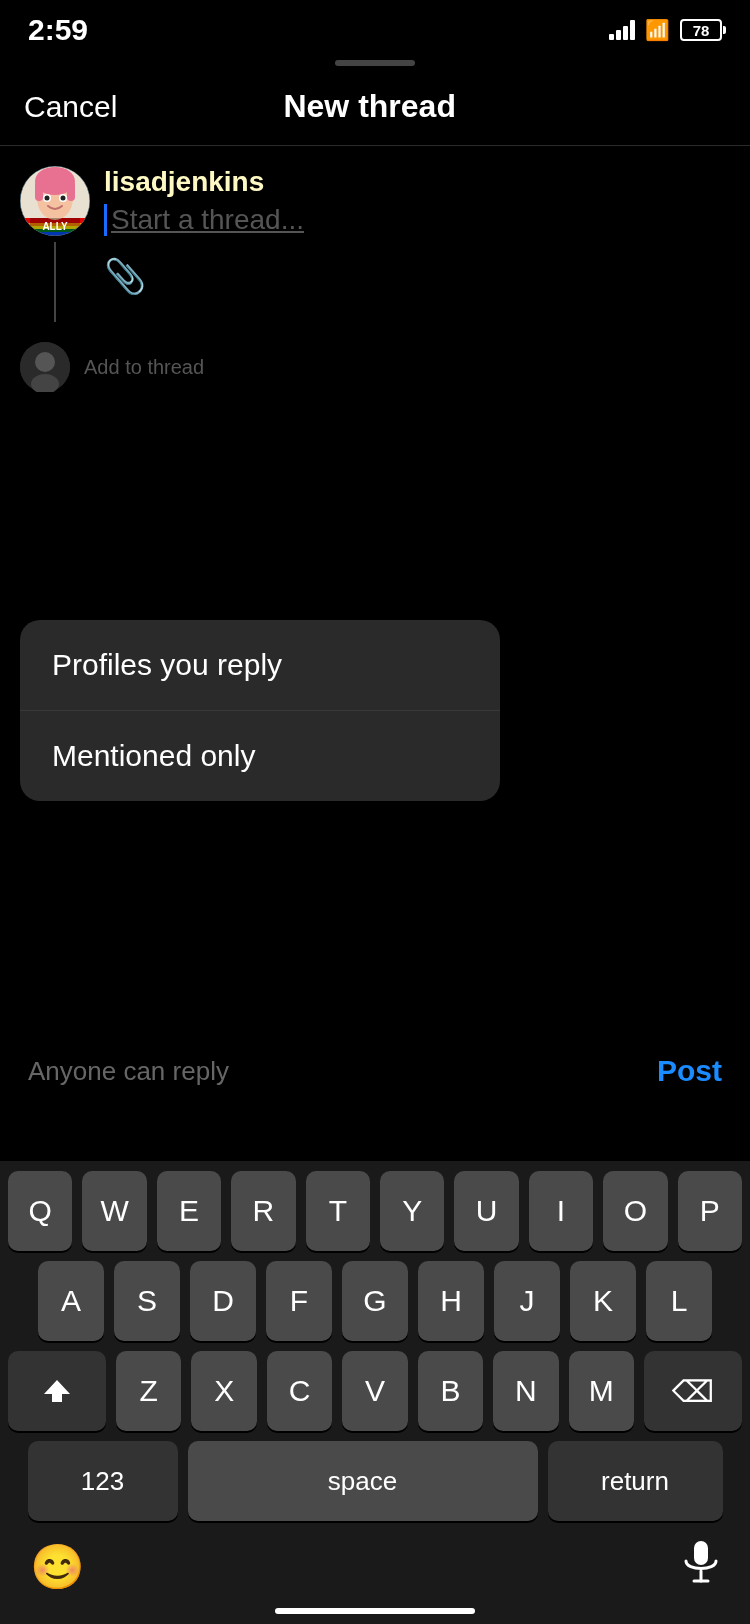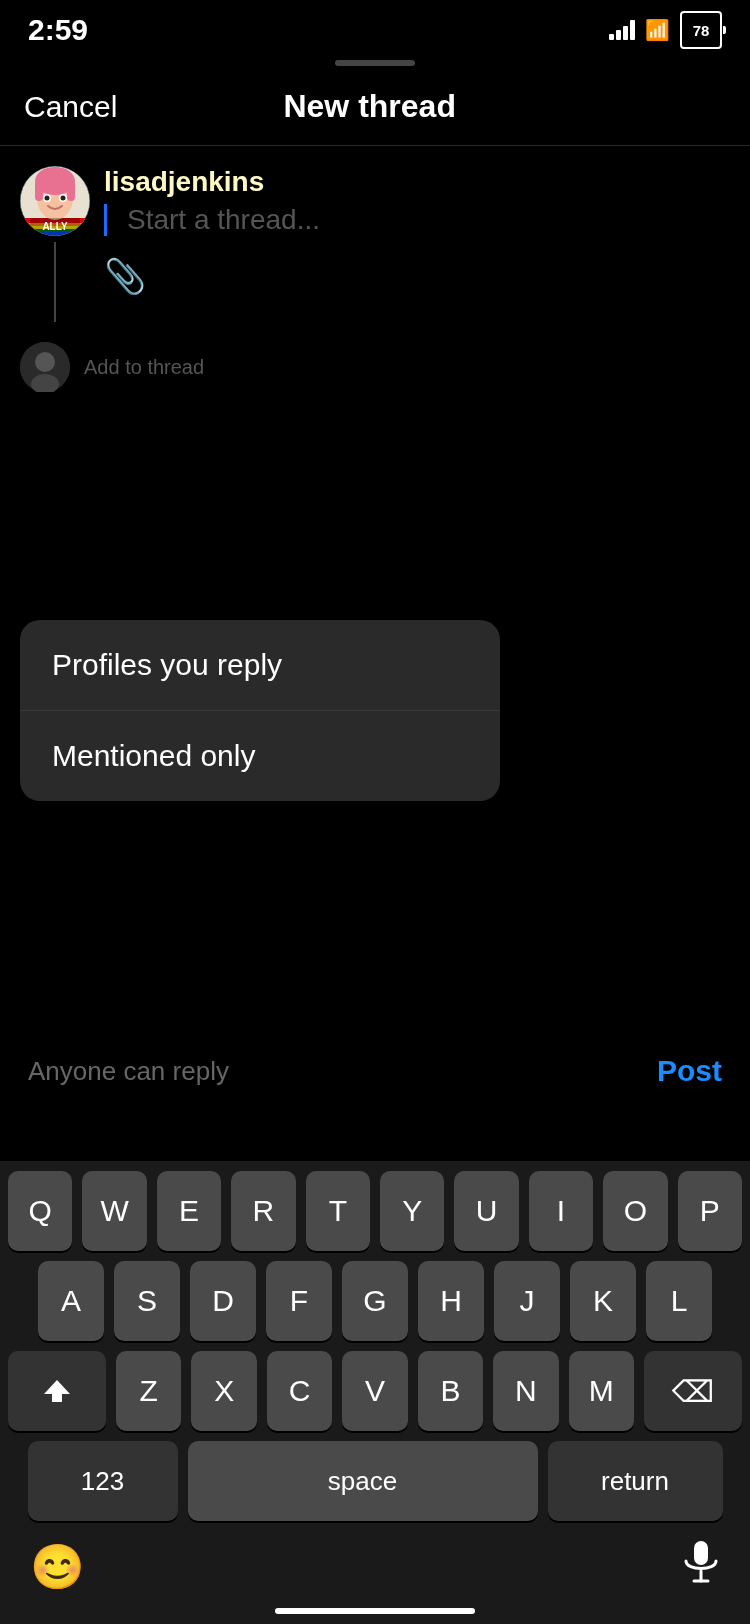--- a/index.html
+++ b/index.html
@@ -51,21 +51,21 @@
     .battery-box {
       display: flex;
       align-items: center;
       border: 2px solid #fff;
       border-radius: 4px;
       padding: 2px 4px;
       font-size: 15px;
       font-weight: 600;
       color: #fff;
       position: relative;
-      height: 38px;
+      height: 22px;
       min-width: 42px;
       justify-content: center;
     }
     .battery-box::after {
       content: '';
       position: absolute;
       right: -6px;
       top: 50%;
       transform: translateY(-50%);
       width: 3px;
@@ -380,21 +380,21 @@
         <rect x="10" y="52" width="50" height="18" rx="0" fill="rgba(0,0,0,0.3)"></rect>
         <text x="35" y="64" text-anchor="middle" font-size="10" font-weight="bold" fill="#fff" font-family="Arial">ALLY</text>
         <circle cx="35" cy="35" r="35" fill="none" stroke="#555" stroke-width="1"></circle>
       </svg>
     </div>
     <div class="thread-line"></div>
   </div>
 
   <div class="compose-content">
     <div class="username">lisadjenkins</div>
-    <div class="thread-input" style="color:#555; border-left: 3px solid #1a6cff; padding-left: 20px;">Start a thread...</div>
+    <div class="thread-input" style="color:#555; border-left: 3px solid #1a6cff; padding-left: 4px; text-decoration: underline;">Start a thread...</div>
     <div class="attachment-icon">📎</div>
   </div>
 </div>
 
 <div class="add-thread-row">
   <div class="avatar-small">
     <svg width="50" height="50" viewBox="0 0 50 50">
       <circle cx="25" cy="25" r="25" fill="#2a2a2a"></circle>
       <circle cx="25" cy="20" r="10" fill="#555"></circle>
       <ellipse cx="25" cy="42" rx="14" ry="10" fill="#444"></ellipse>

